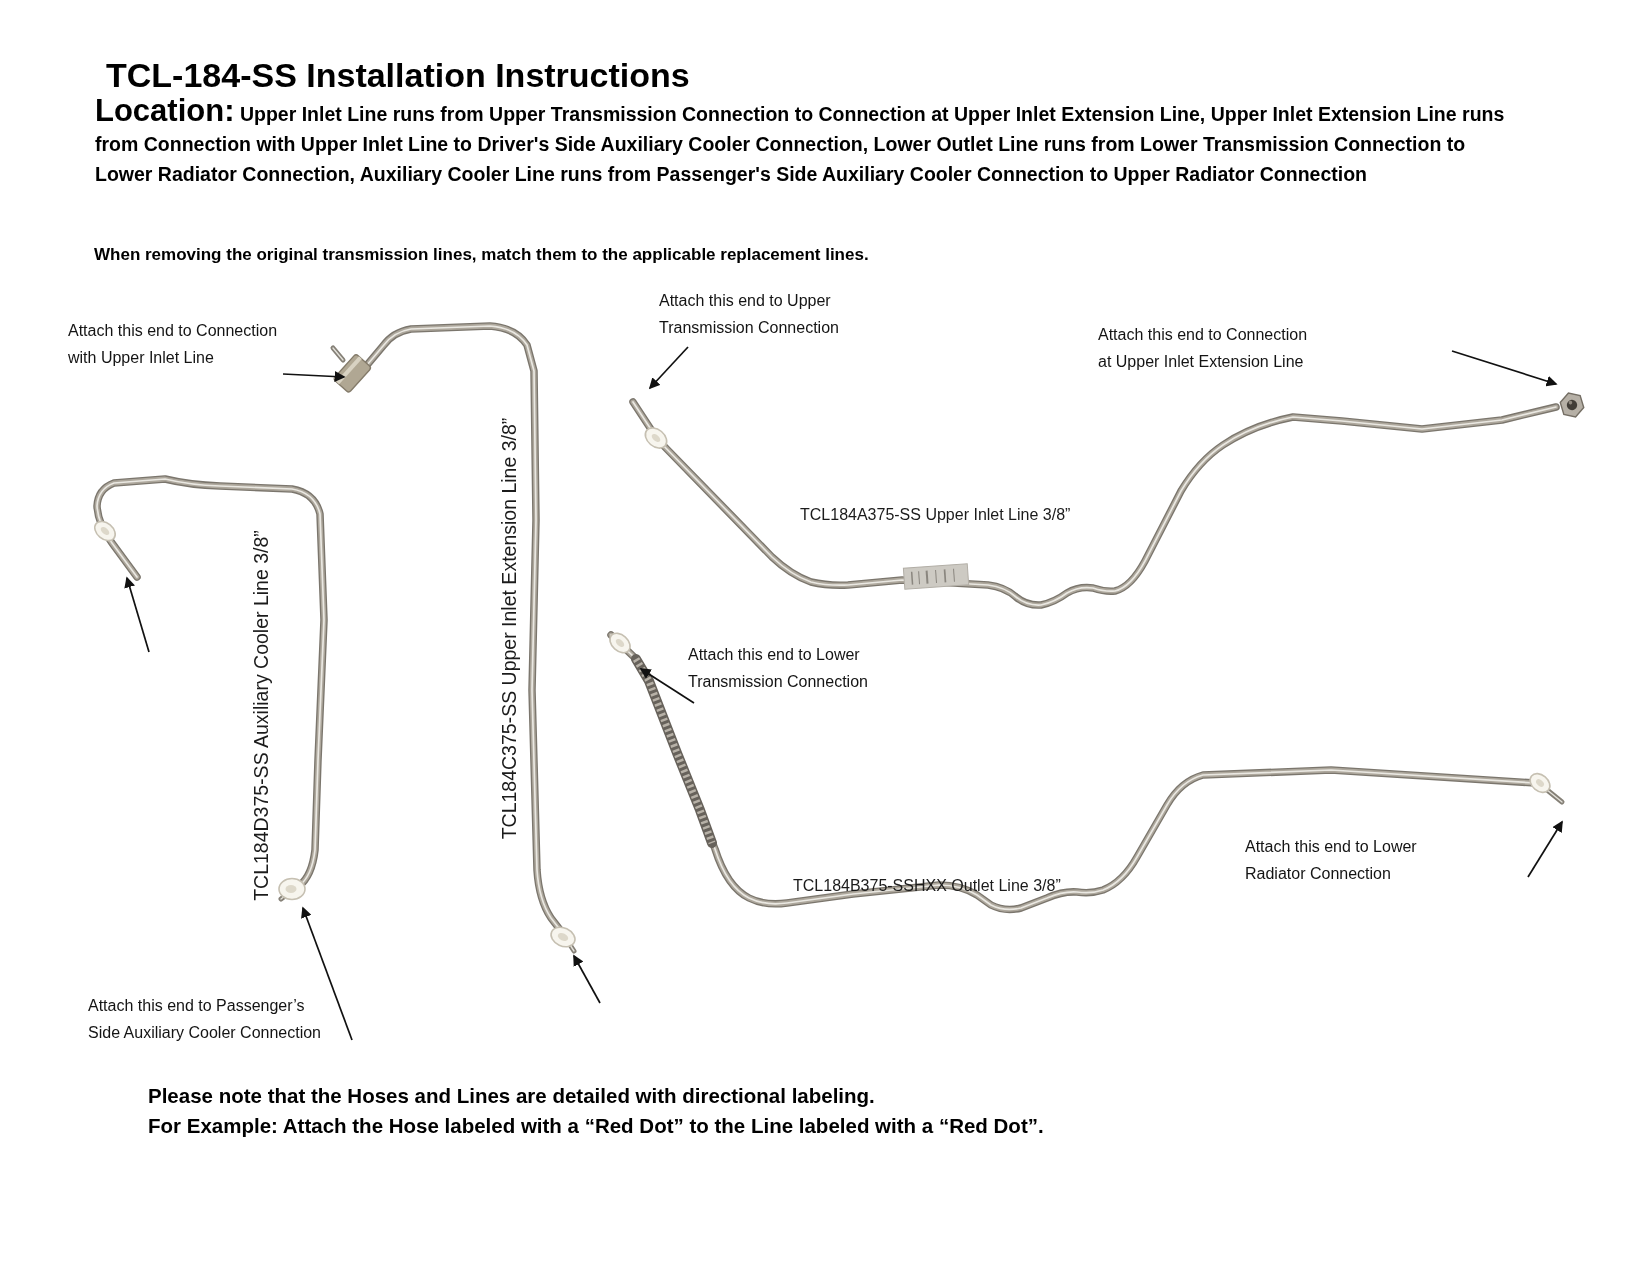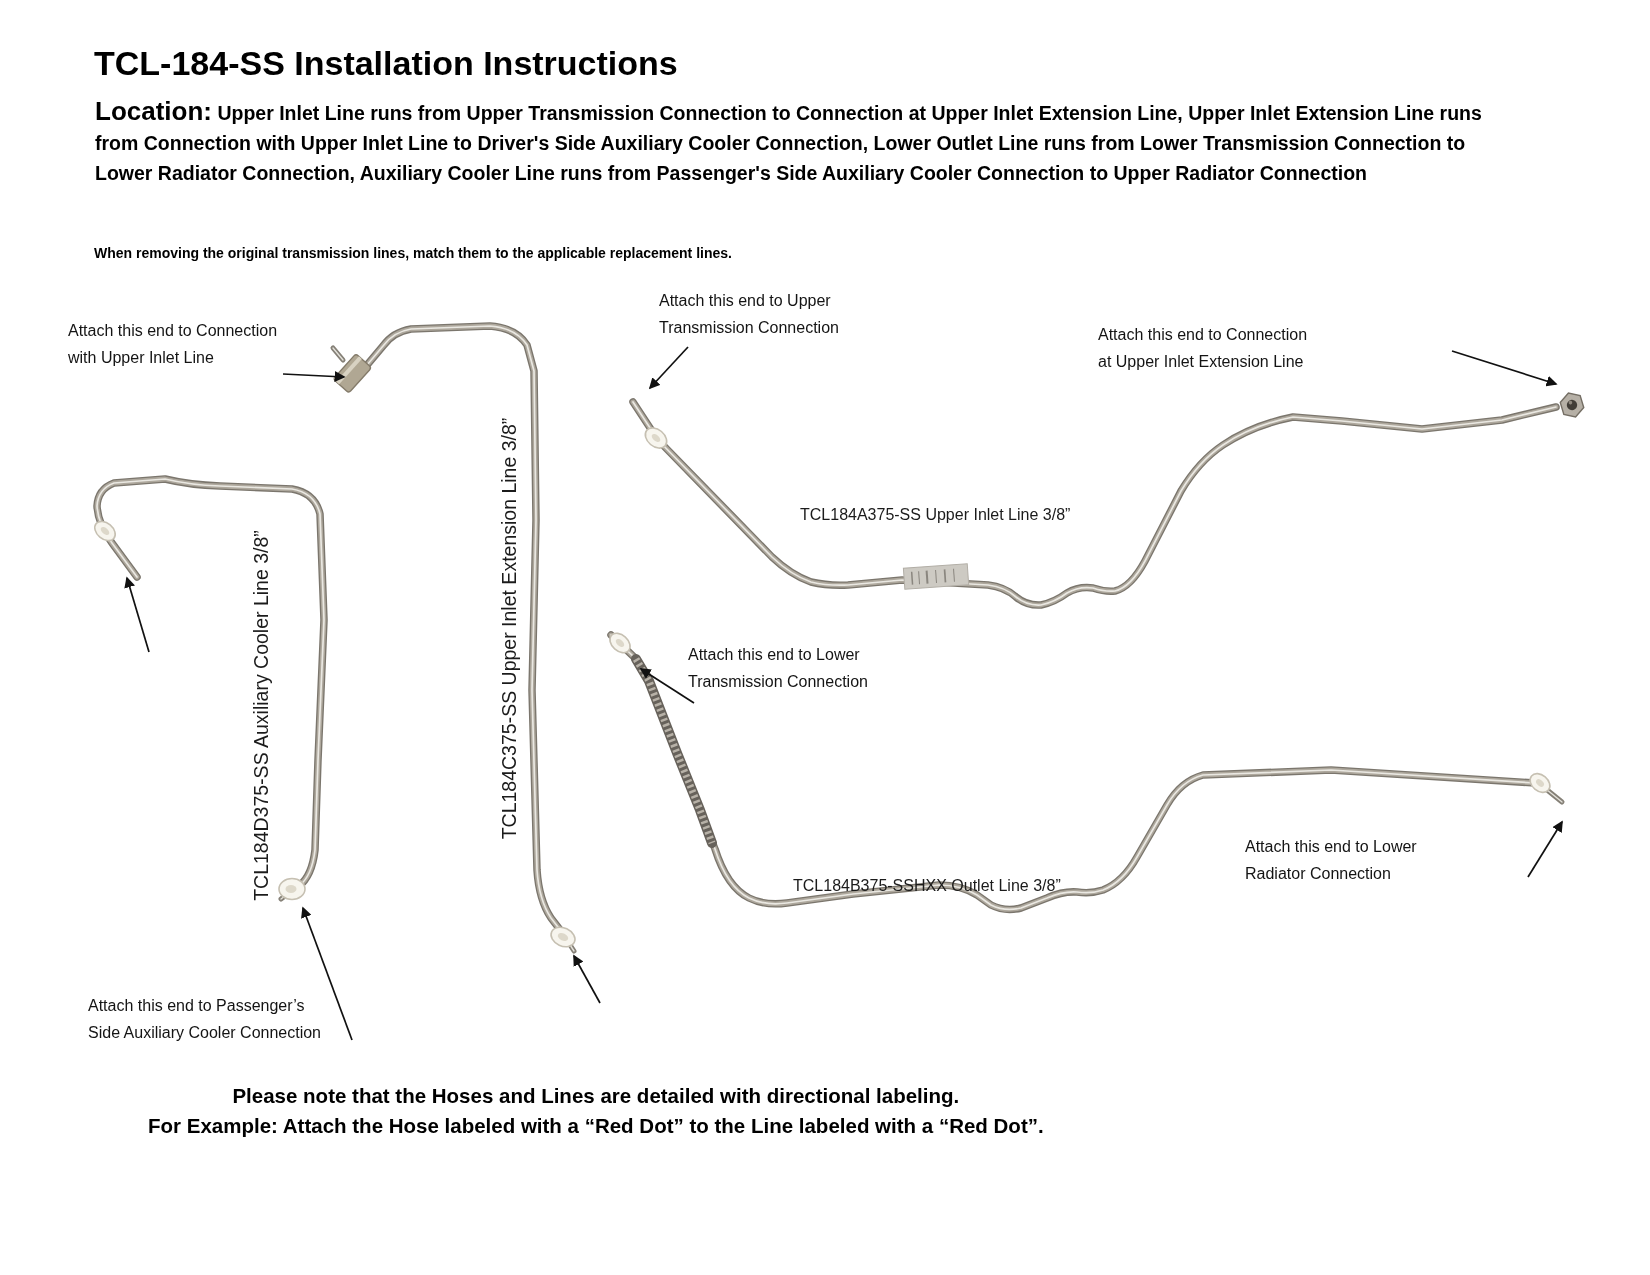--- a/index.html
+++ b/index.html
@@ -2,48 +2,47 @@
 <html><head>
 <meta charset="utf-8">
 <style>
   html,body{margin:0;padding:0;background:#ffffff;}
   #page{
     position:relative;width:1650px;height:1275px;background:#ffffff;
     font-family:"Liberation Sans","DejaVu Sans",sans-serif;color:#000;
     overflow:hidden;
   }
   h1.title{
-    position:absolute;left:90px;top:40px;margin:4px;
+    position:absolute;left:90px;top:40px;margin:16px;
     font-size:34px;font-weight:700;letter-spacing:0px;color:#000;
   }
   .location{
     position:absolute;left:95px;top:96px;width:1420px;
     font-size:19.5px;font-weight:700;line-height:30px;color:#000;
   }
-  .loc-label{font-size:26px;font-weight:700;}
+  .loc-label{font-size:31px;font-weight:700;}
   .match-note{
     position:absolute;left:94px;top:245px;width:1300px;
-    font-size:14px;font-weight:700;color:#000;
+    font-size:17px;font-weight:700;color:#000;
   }
   .co{
     position:absolute;font-size:16px;line-height:26.5px;color:#141414;
     white-space:pre-line;
   }
   .pl{
     position:absolute;font-size:16px;color:#1b1b1b;white-space:nowrap;
   }
   .vlabel{
     position:absolute;font-size:19.5px;color:#1b1b1b;white-space:nowrap;
     text-align:center;transform:rotate(-90deg);transform-origin:center;
   }
   .note{
     position:absolute;left:148px;top:1081px;
     font-size:20.5px;font-weight:700;line-height:30px;color:#000;
     white-space:pre-line;
-    text-align:center;
   }
   svg#art{position:absolute;left:0;top:0;}
   .tube-base{fill:none;stroke:#7b766d;stroke-width:7.5;stroke-linecap:round;stroke-linejoin:round;}
   .tube-mid{fill:none;stroke:#aea89d;stroke-width:4.8;stroke-linecap:round;stroke-linejoin:round;}
   .tube-hi{fill:none;stroke:#eae8e2;stroke-width:1.7;stroke-linecap:round;stroke-linejoin:round;}
   .tip-base{fill:none;stroke:#858077;stroke-width:5;stroke-linecap:round;}
   .tip-hi{fill:none;stroke:#e3e1da;stroke-width:1.4;stroke-linecap:round;}
   .braid{fill:none;stroke:#67625b;stroke-width:10;stroke-linecap:round;}
   .braid-tex{fill:none;stroke:#b7b1a7;stroke-width:7;stroke-dasharray:2.5 3;stroke-linecap:butt;}
   .grommet{fill:#f7f5ee;stroke:#c6c0b2;stroke-width:1.6;}

